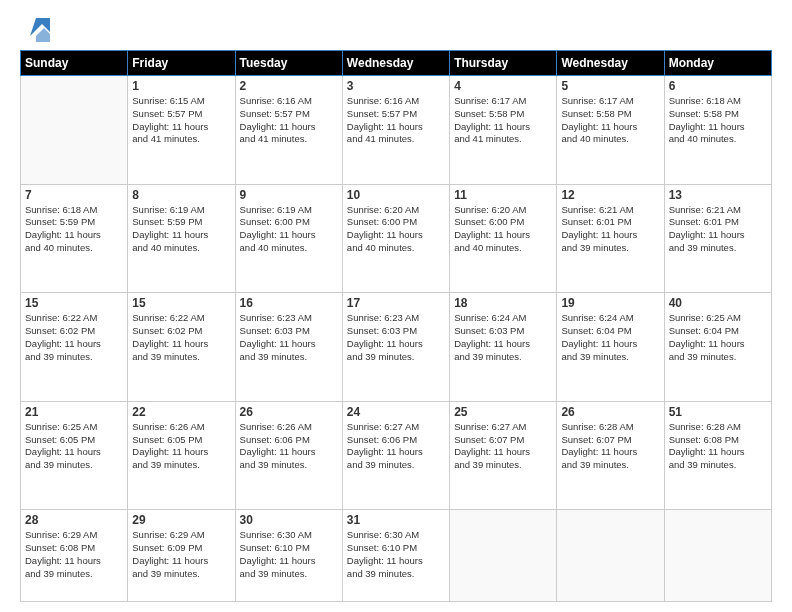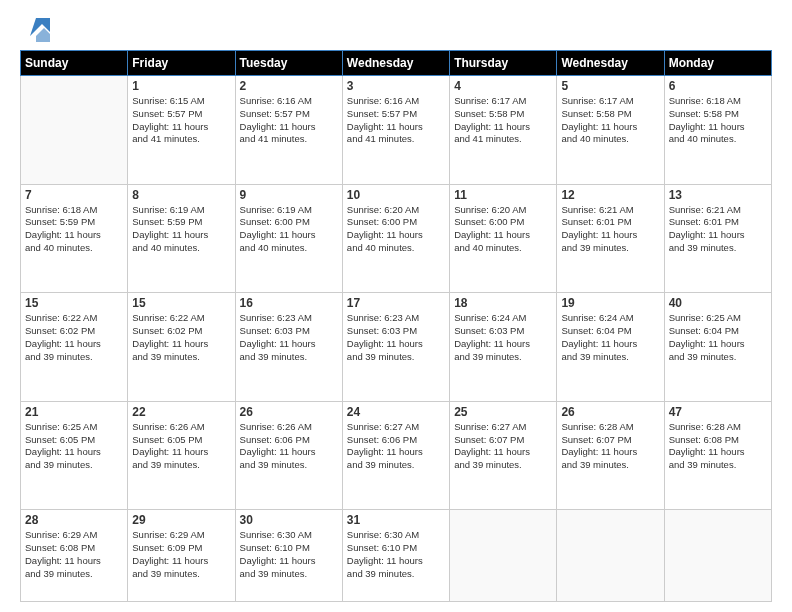--- a/index.html
+++ b/index.html
@@ -323,21 +323,21 @@
             <span class="cell-line">and 39 minutes.</span>
           </td>
           <td>
             <span class="day-number">26</span>
             <span class="cell-line">Sunrise: 6:28 AM</span>
             <span class="cell-line">Sunset: 6:07 PM</span>
             <span class="cell-line">Daylight: 11 hours</span>
             <span class="cell-line">and 39 minutes.</span>
           </td>
           <td>
-            <span class="day-number">47</span>
+            <span class="day-number">51</span>
             <span class="cell-line">Sunrise: 6:28 AM</span>
             <span class="cell-line">Sunset: 6:08 PM</span>
             <span class="cell-line">Daylight: 11 hours</span>
             <span class="cell-line">and 39 minutes.</span>
           </td>
         </tr>
         <tr class="last-row">
           <td>
             <span class="day-number">28</span>
             <span class="cell-line">Sunrise: 6:29 AM</span>

